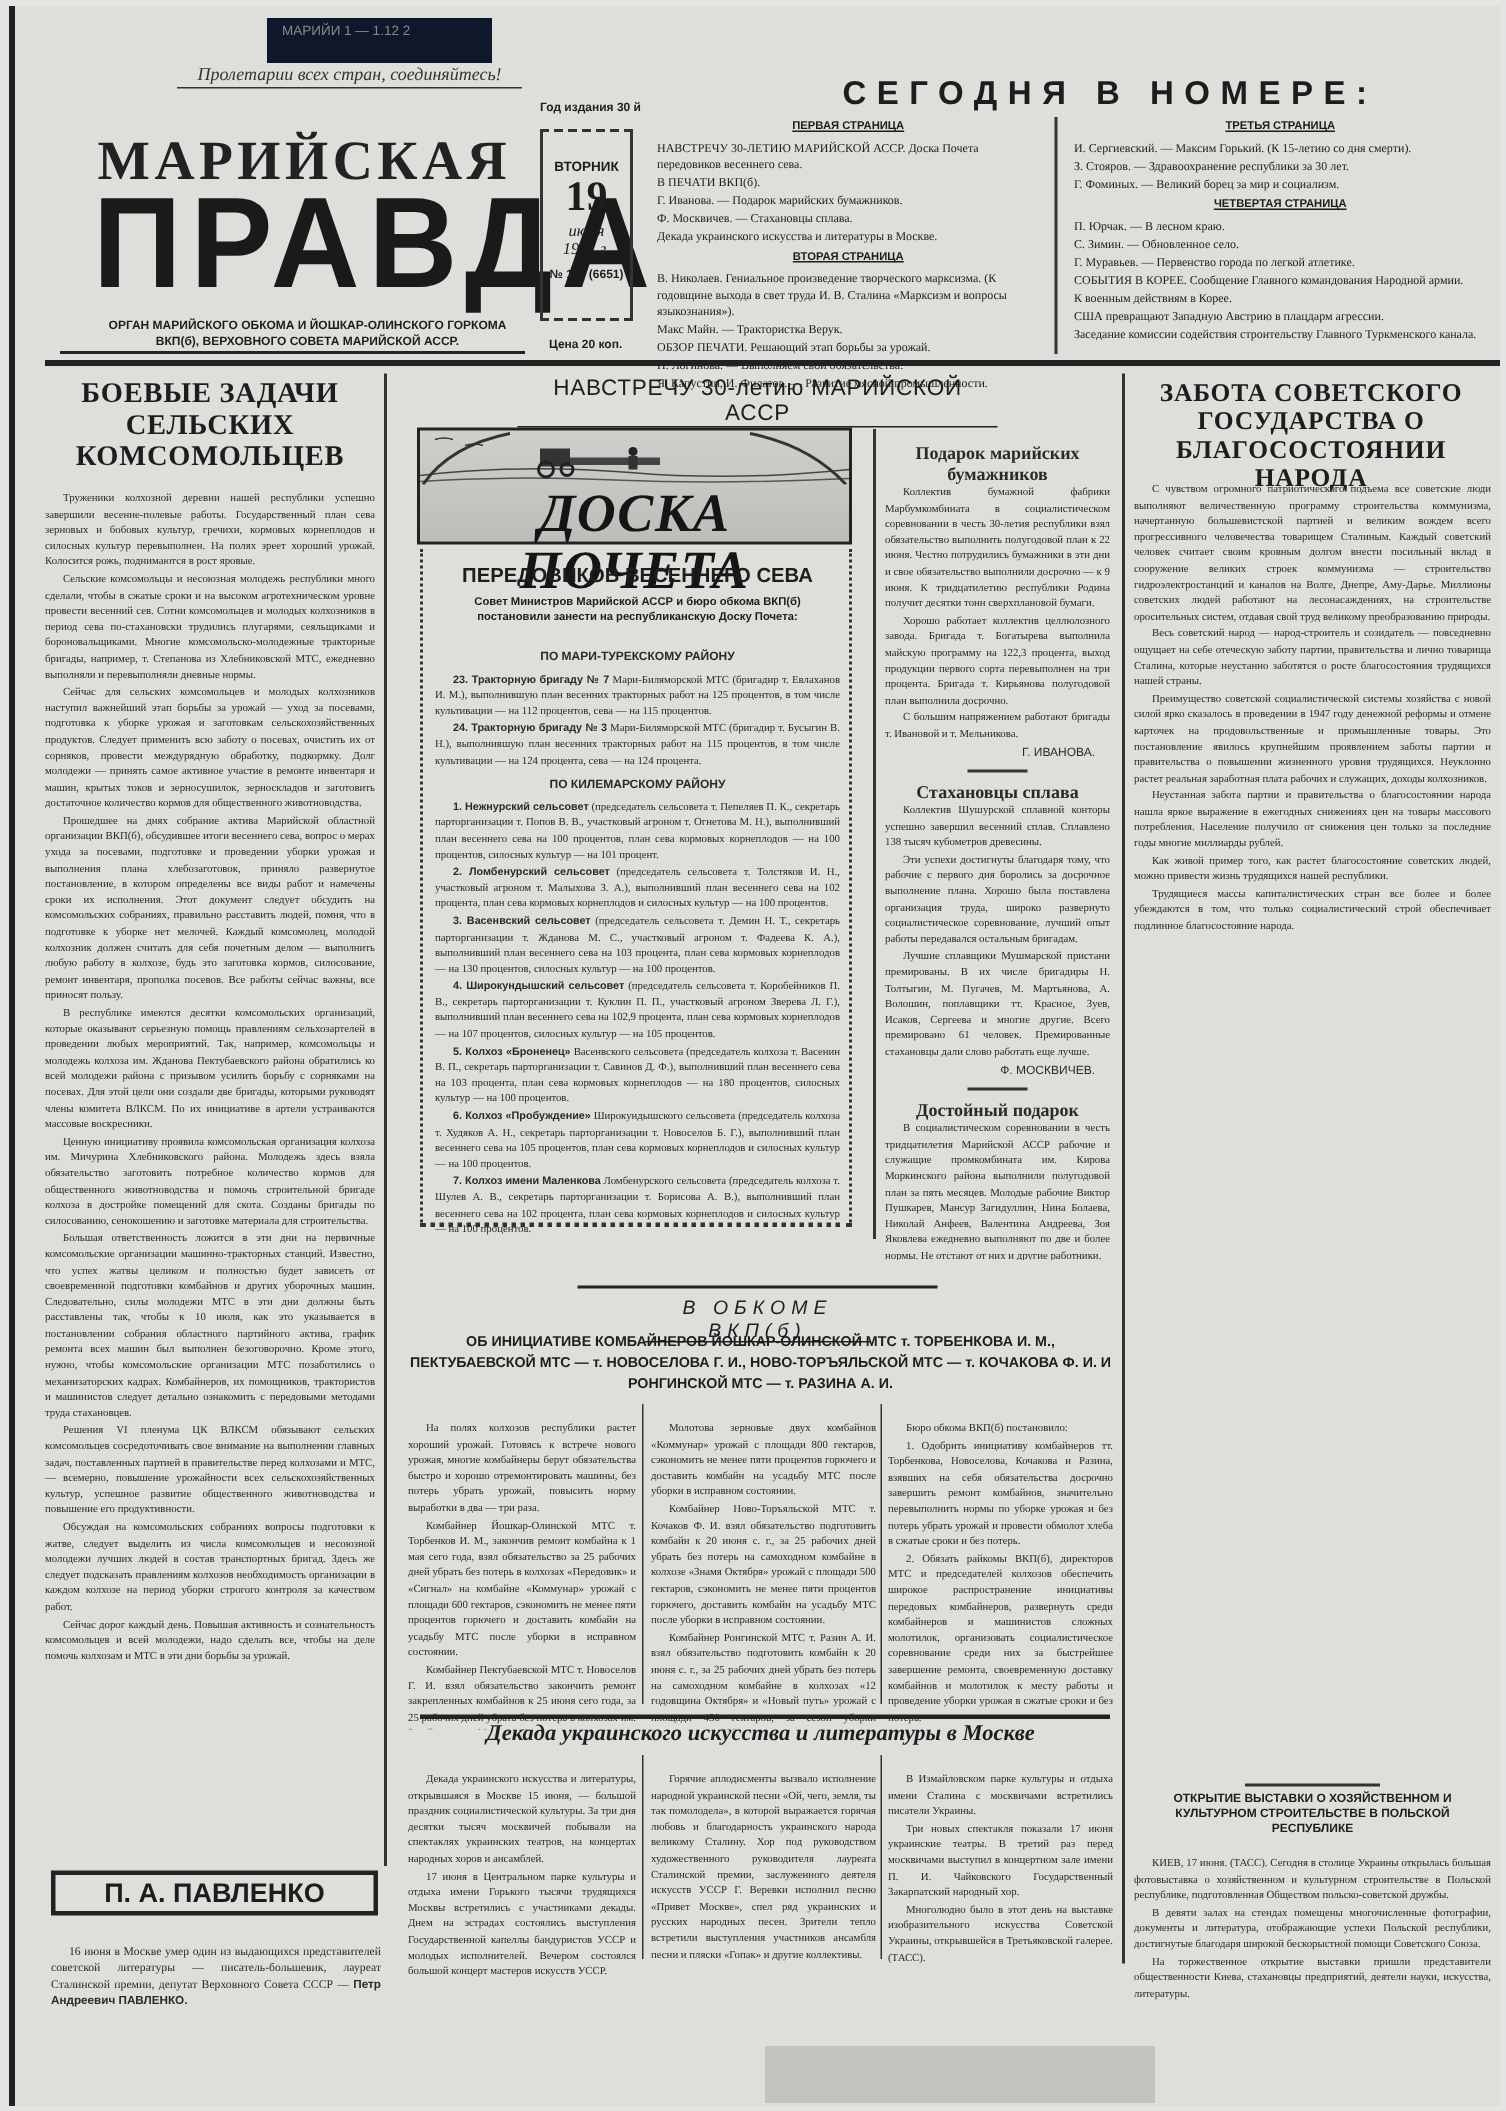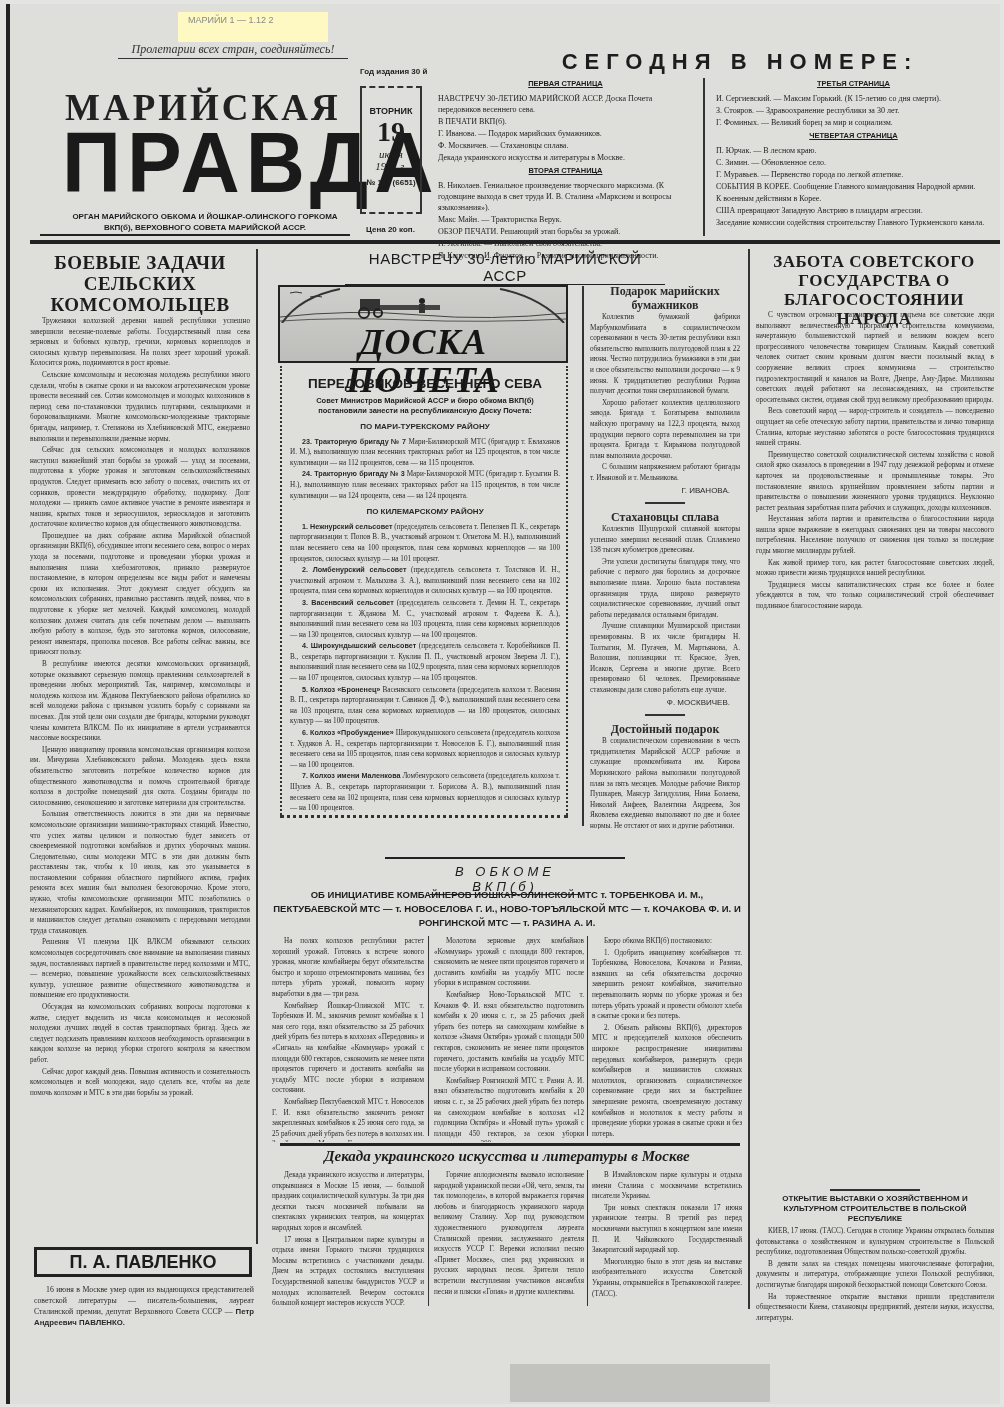--- a/index.html
+++ b/index.html
@@ -1,39 +1,39 @@
 <!DOCTYPE html>
 <html><head>
 <meta charset="utf-8">
 <style>
   * { box-sizing: border-box; margin: 0; padding: 0; }
   html, body { width: 1004px; height: 1407px; background: #e4e4e2; overflow: hidden; }
   body { font-family: "Liberation Serif", serif; color: #1d1d1d; position: relative; }
   .page { position: absolute; left: 6px; top: 4px; width: 994px; height: 1400px; background: #dededb; border-left: 4px solid #222; }
   .abs { position: absolute; }
   .sans { font-family: "Liberation Sans", sans-serif; }
-  .stamp { left: 168px; top: 8px; width: 150px; height: 30px; background: #fef9c3; color: #888; font-size: 9px; font-family: "Liberation Sans", sans-serif; padding: 2px 10px; line-height: 12px; }
+  .stamp { left: 168px; top: 8px; width: 150px; height: 30px; background: #0f172a; color: #888; font-size: 9px; font-family: "Liberation Sans", sans-serif; padding: 2px 10px; line-height: 12px; }
   .slogan { left: 108px; top: 38px; width: 230px; font-style: italic; font-size: 12px; text-align: center; border-bottom: 1.5px solid #333; padding-bottom: 1px; color: #333; }
   .masthead1 { left: 55px; top: 82px; font-family: "Liberation Serif", serif; font-size: 37px; letter-spacing: 3px; font-weight: bold; color: #222; }
   .masthead2 { left: 52px; top: 118px; font-family: "Liberation Sans", sans-serif; font-size: 82px; font-weight: 900; letter-spacing: 6px; color: #1a1a1a; line-height: 82px; transform: scaleY(1.05); }
   .organ { left: 55px; top: 207px; width: 280px; font-size: 8px; text-align: center; font-weight: bold; line-height: 11px; }
   .yearline { left: 350px; top: 63px; font-size: 8px; font-weight: bold; }
   .datebox { left: 350px; top: 82px; width: 62px; height: 128px; border: 2px dashed #333; border-style: dashed double; text-align: center; padding-top: 18px; }
   .datebox .dow { font-size: 9px; font-weight: bold; font-family: "Liberation Sans", sans-serif; }
   .datebox .day { font-size: 28px; font-weight: bold; line-height: 32px; }
   .datebox .mon { font-size: 11px; font-style: italic; font-weight: normal; }
   .datebox .issue { font-size: 8px; font-weight: bold; font-family: "Liberation Sans", sans-serif; margin-top: 6px; }
   .price { left: 356px; top: 221px; font-size: 8px; font-weight: bold; font-family: "Liberation Sans", sans-serif; }
   .rule { background: #222; height: 3px; }
   .today-title { left: 520px; top: 45px; width: 420px; text-align: center; font-family: "Liberation Sans", sans-serif; font-size: 22px; letter-spacing: 7px; font-weight: bold; }
   .today-col { font-size: 8px; line-height: 11px; }
   .sect-h { text-align: center; font-family: "Liberation Sans", sans-serif; font-weight: bold; font-size: 7.5px; text-decoration: underline; margin: 2px 0 4px; }
   .today-col p { margin-bottom: 1px; }
   .vline { background: #333; width: 1.5px; }
-  .col { font-size: 7.2px; line-height: 10.6px; text-align: justify; color: #2a2a2a; }
+  .col { font-size: 7.2px; line-height: 10.6px; text-align: justify; color: #2a2a2a; margin-top: 11px; }
   .col p { text-indent: 12px; margin-bottom: 1px; }
   .hd-big { font-family: "Liberation Sans", sans-serif; font-weight: bold; text-align: center; line-height: 21px; font-size: 18px; letter-spacing: 0.5px; }
   .doska-banner { background: linear-gradient(#cfcfcc, #bdbdb9); border: 2px solid #222; text-align: center; }
   .doska-text { font-family: "Liberation Serif", serif; font-weight: bold; font-size: 36px; letter-spacing: 1px; color: #151515; font-style: italic; }
   .wavy-box { border-left: 2px dotted #333; border-right: 2px dotted #333; border-bottom: 3px dotted #333; }
   .italic-h { font-style: italic; font-weight: bold; text-align: center; }
   .bold-run { font-weight: bold; font-family: "Liberation Sans", sans-serif; }
   .sig { text-align: right; font-family: "Liberation Sans", sans-serif; font-weight: normal; font-size: 8px; padding-right: 10px; margin-top: 2px; }
   .stain { left: 500px; top: 1360px; width: 260px; height: 38px; background: #c2c2bf; }
 </style>

